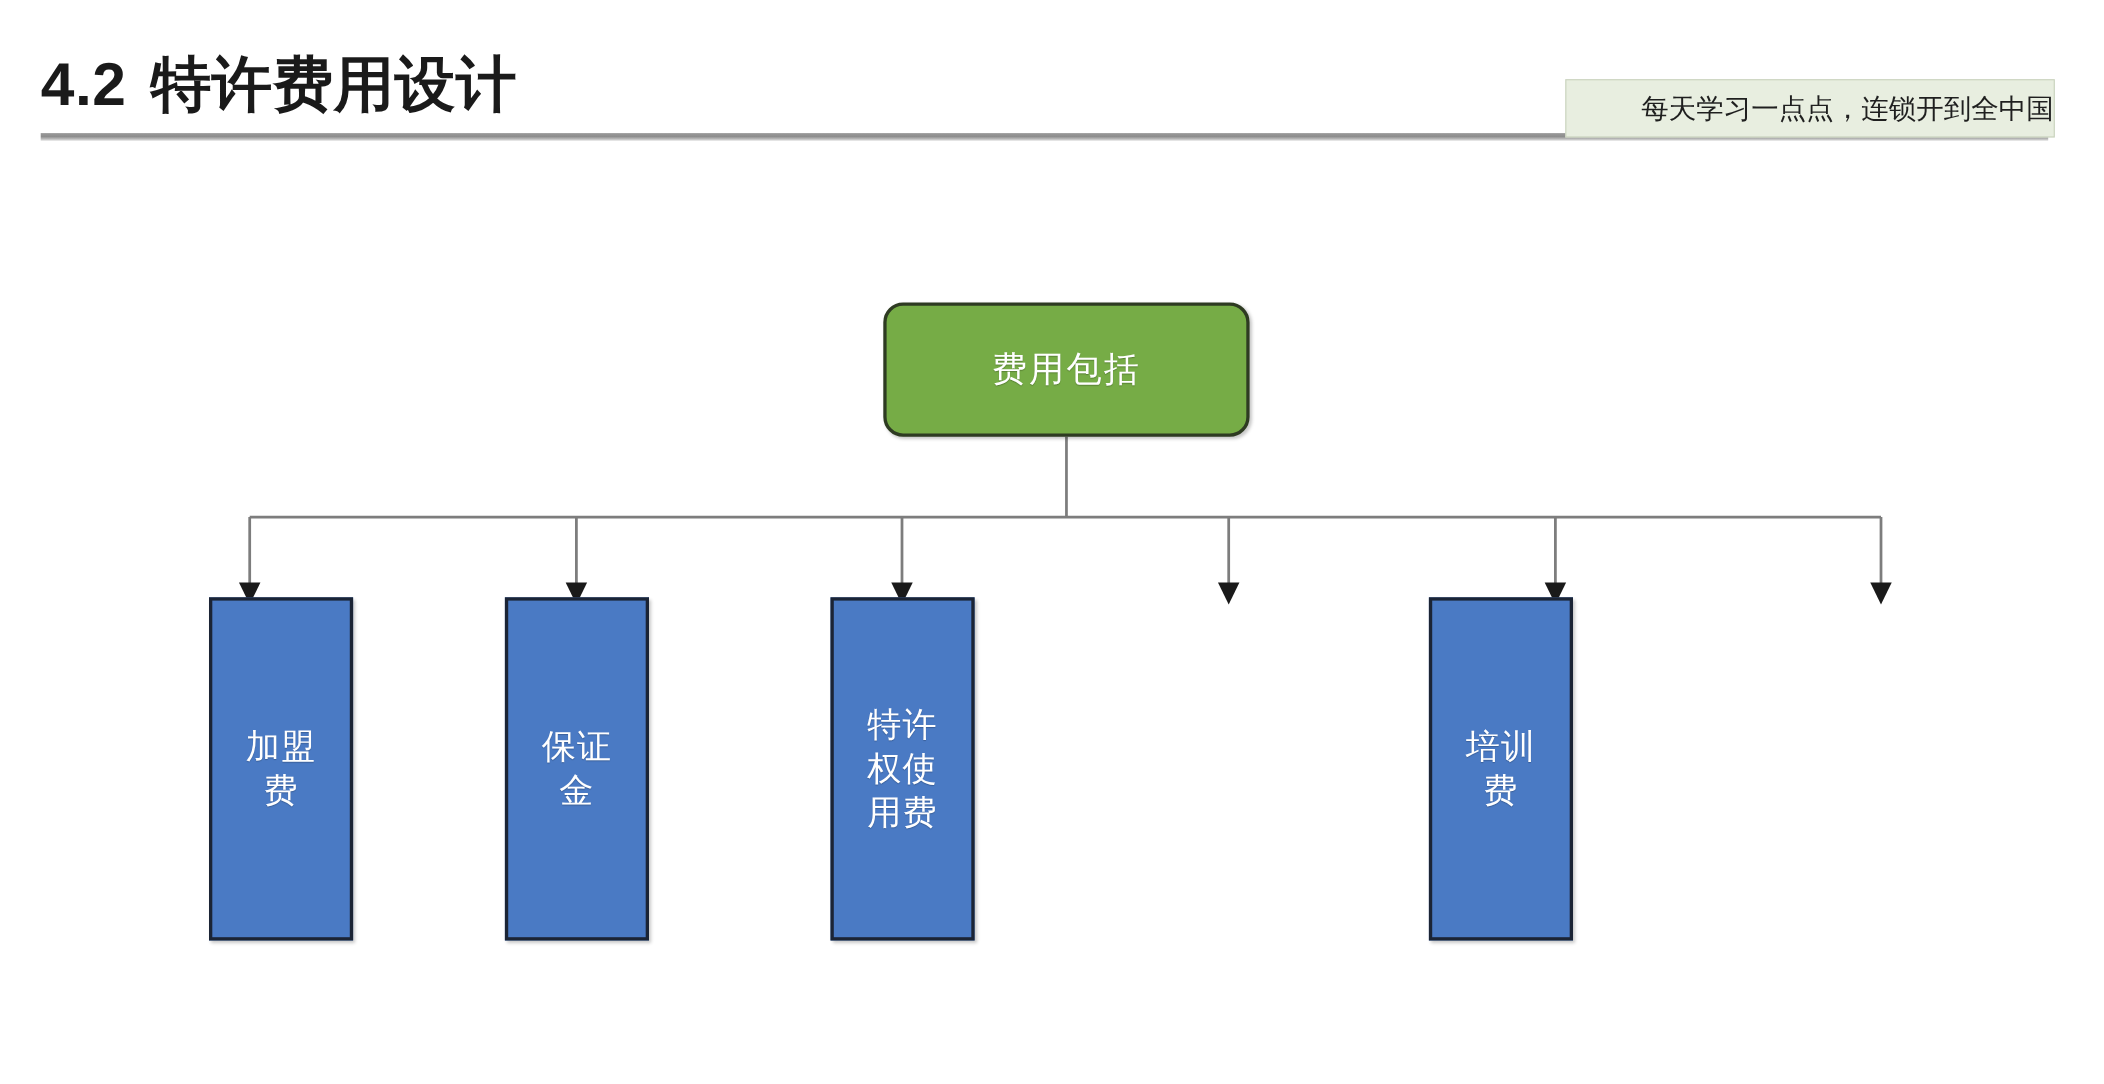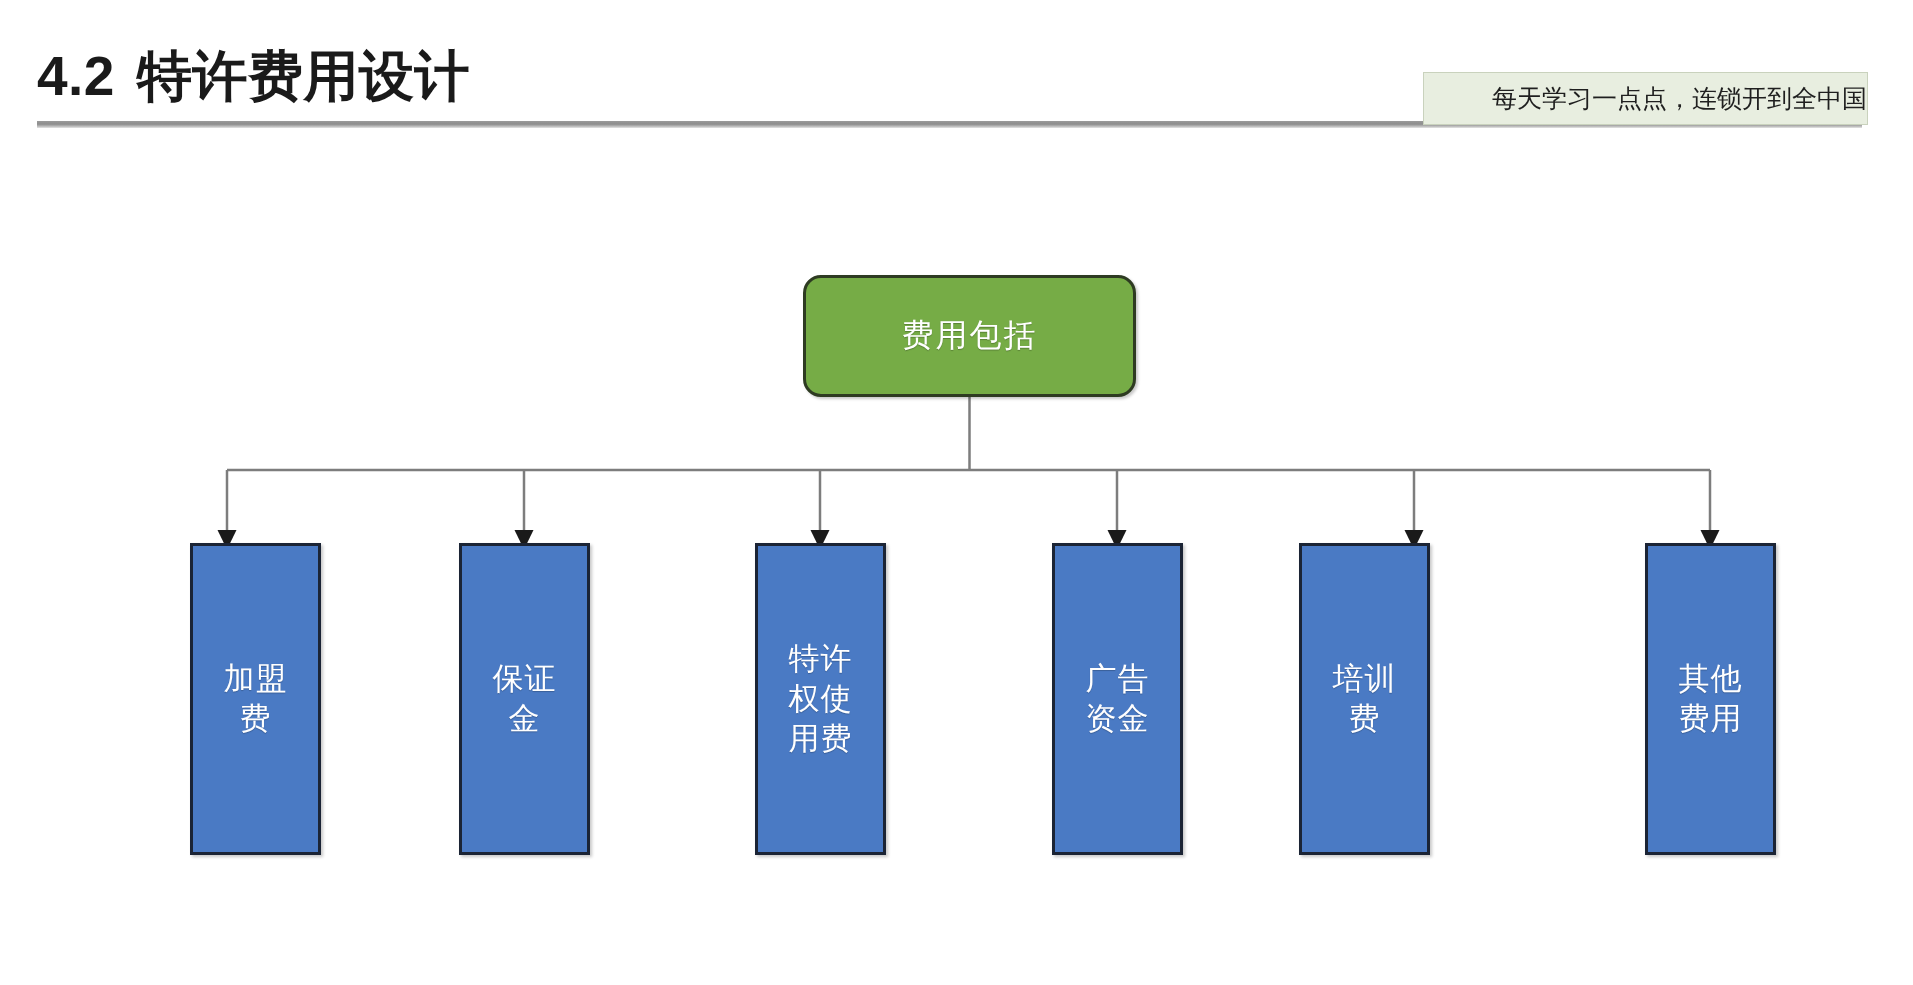--- a/index.html
+++ b/index.html
@@ -181,26 +181,18 @@
   </div>
   <div class="leaf-node n2">
     <span class="node-label">特许
 权使
 用费</span>
   </div>
   <div class="leaf-node n1">
     <span class="node-label">保证
 金</span>
   </div>
-  <div class="leaf-node n3">
-    <span class="node-label">广告
-资金</span>
-  </div>
   <div class="leaf-node n4">
     <span class="node-label">培训
 费</span>
-  </div>
-  <div class="leaf-node n5">
-    <span class="node-label">其他
-费用</span>
   </div>
 
 </div>
 
 </body></html>

